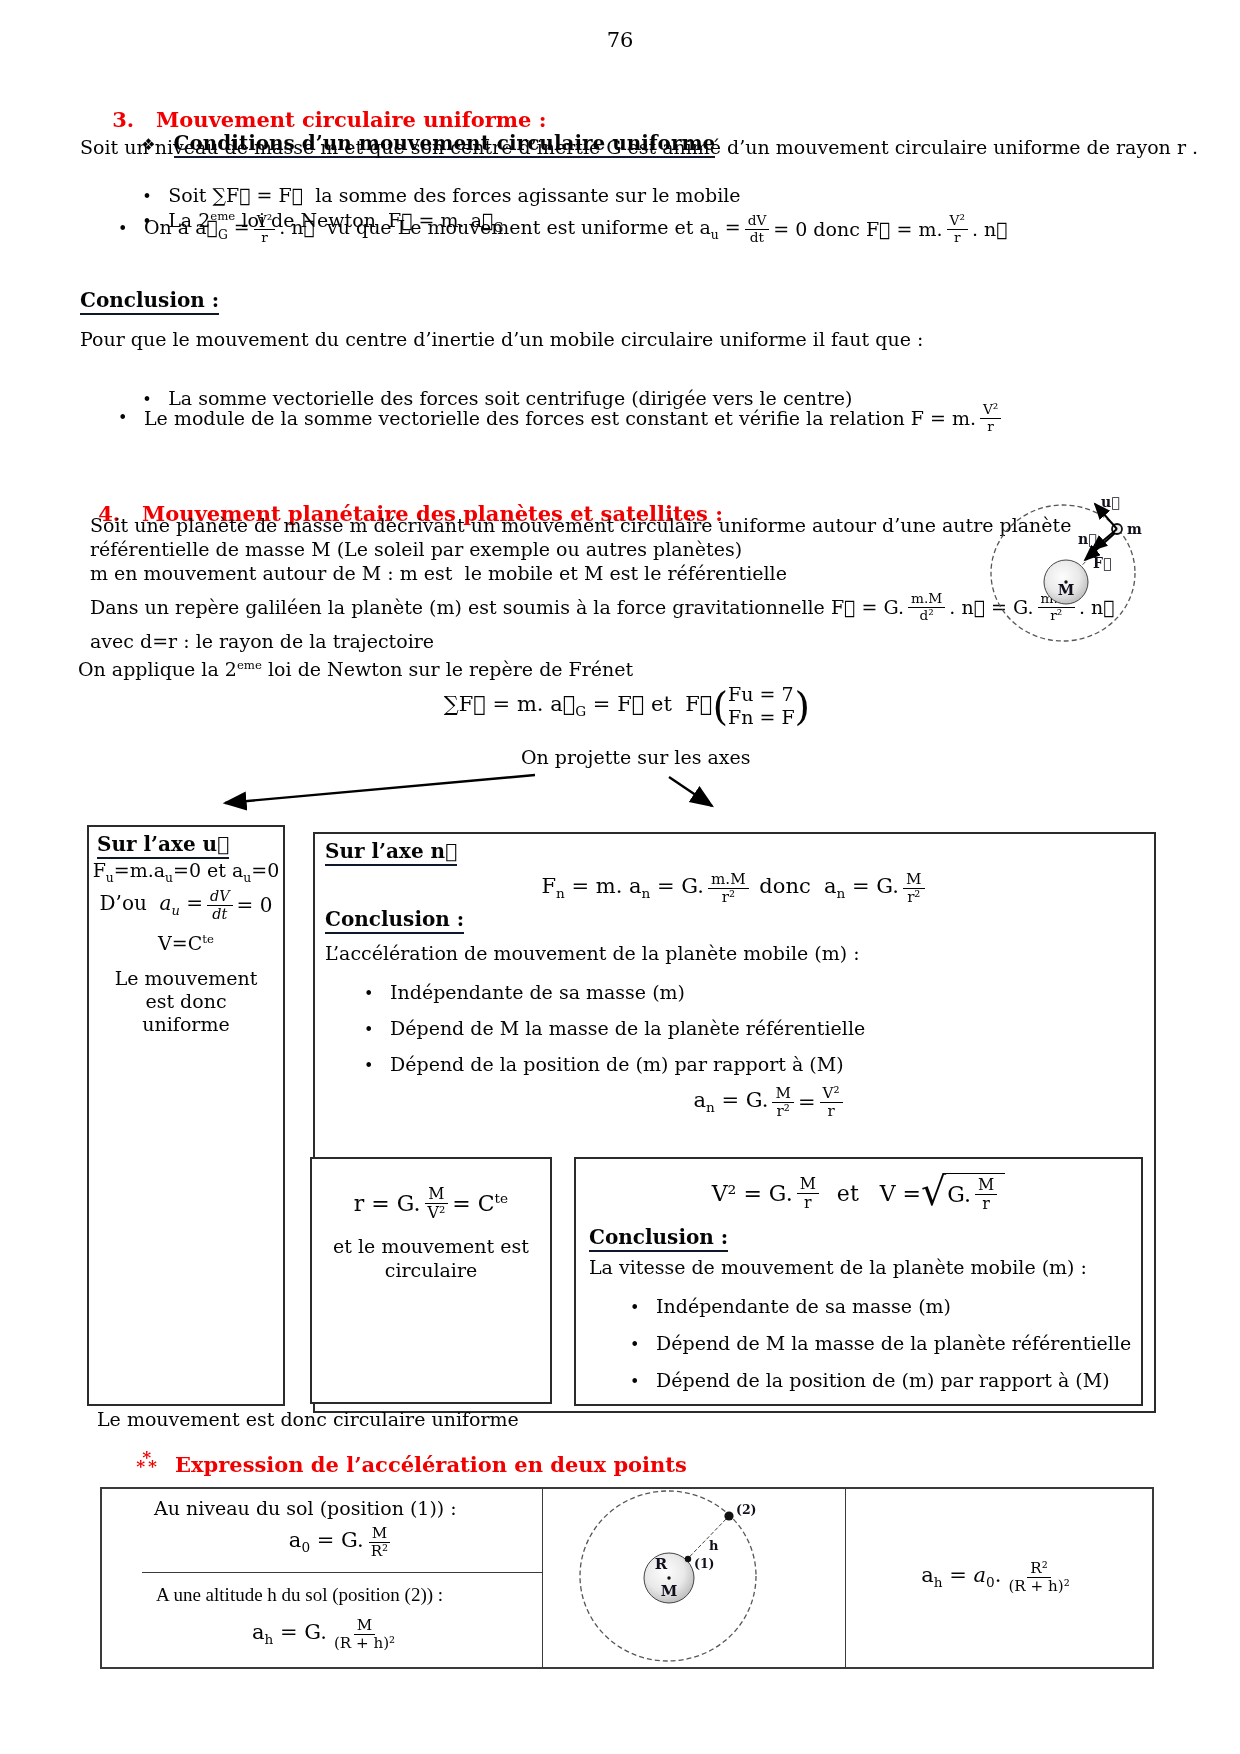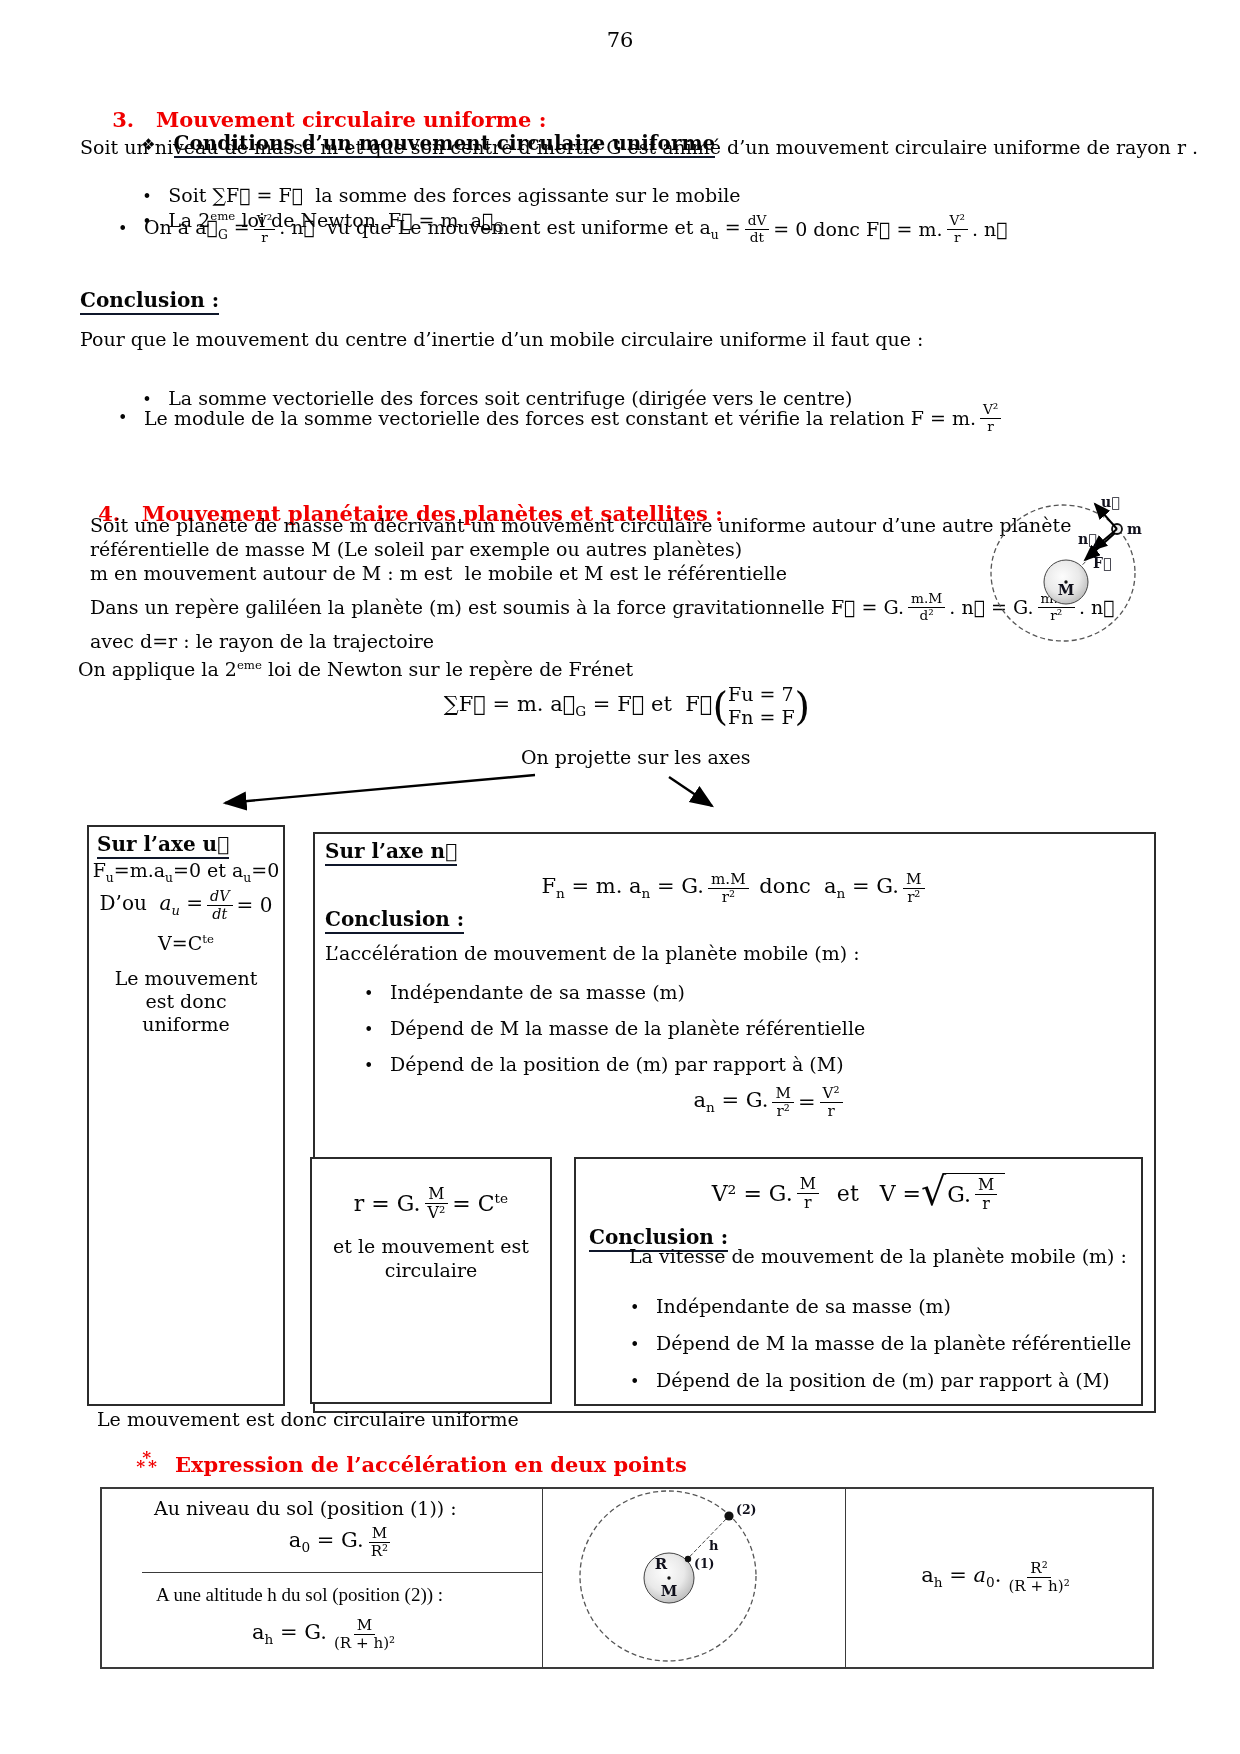--- a/index.html
+++ b/index.html
@@ -158,21 +158,21 @@
     </div>
     <div class="abs t ctr" style="left:0;top:76px;width:100%;">et le mouvement est</div>
     <div class="abs t ctr" style="left:0;top:100px;width:100%;">circulaire</div>
   </div>
 
   <div class="abs box" style="left:574px;top:1157px;width:565px;height:245px;">
     <div class="abs eq jc" style="left:0;top:6px;width:100%;height:56px;font-size:22px;">
       <span>V² = G.</span><span class="frac"><span class="num">M</span><span class="den">r</span></span><span>  et   V =</span><span class="sqrt"><span class="rt">√</span><span class="radicand"><span>G.</span><span class="frac"><span class="num">M</span><span class="den">r</span></span></span></span>
     </div>
     <div class="abs t b ul" style="left:13px;top:66px;font-size:20px;">Conclusion :</div>
-    <div class="abs t" style="left:13px;top:86px;margin-left:40px;">La vitesse de mouvement de la planète mobile (m) :</div>
+    <div class="abs t" style="left:13px;top:97px;">La vitesse de mouvement de la planète mobile (m) :</div>
     <div class="abs t" style="left:54px;top:136px;"><span class="dot">•</span><span>Indépendante de sa masse (m)</span></div>
     <div class="abs t" style="left:54px;top:173px;"><span class="dot">•</span><span>Dépend de M la masse de la planète référentielle</span></div>
     <div class="abs t" style="left:54px;top:210px;"><span class="dot">•</span><span>Dépend de la position de (m) par rapport à (M)</span></div>
   </div>
 
   <div class="abs t" style="left:97px;top:1408px;">Le mouvement est donc circulaire uniforme</div>
 
   <div class="abs" style="left:135px;top:1450px;">
     <div class="marker">∗</div>
     <div class="marker">∗∗</div>

